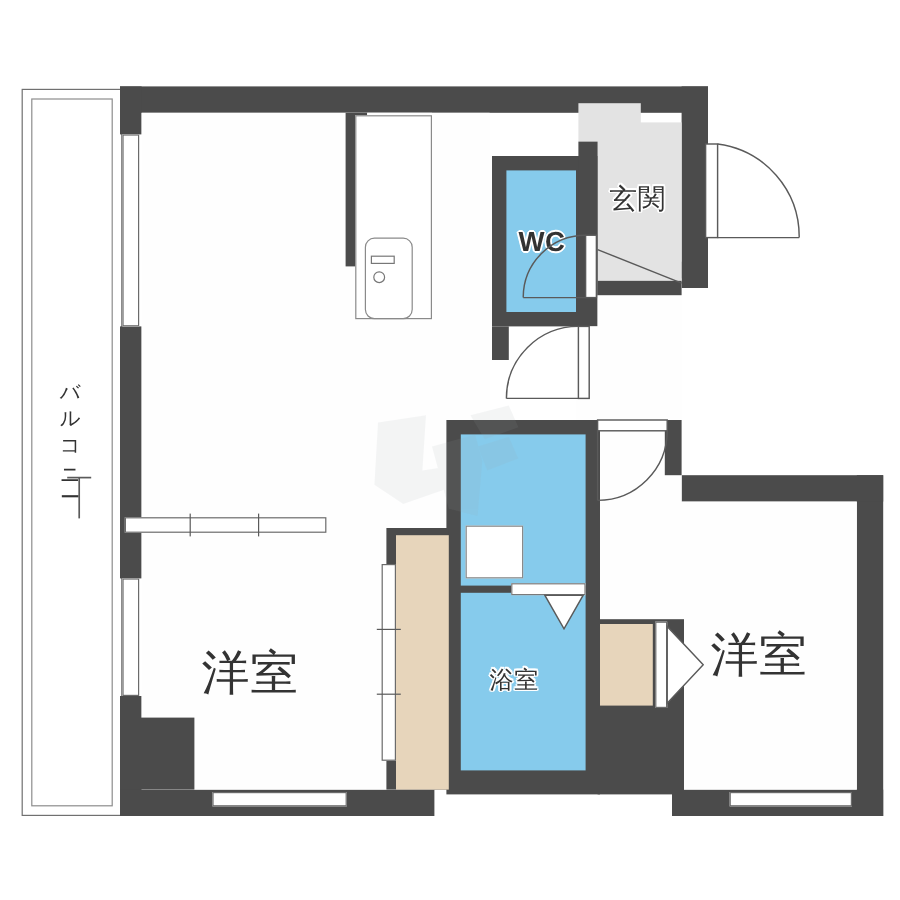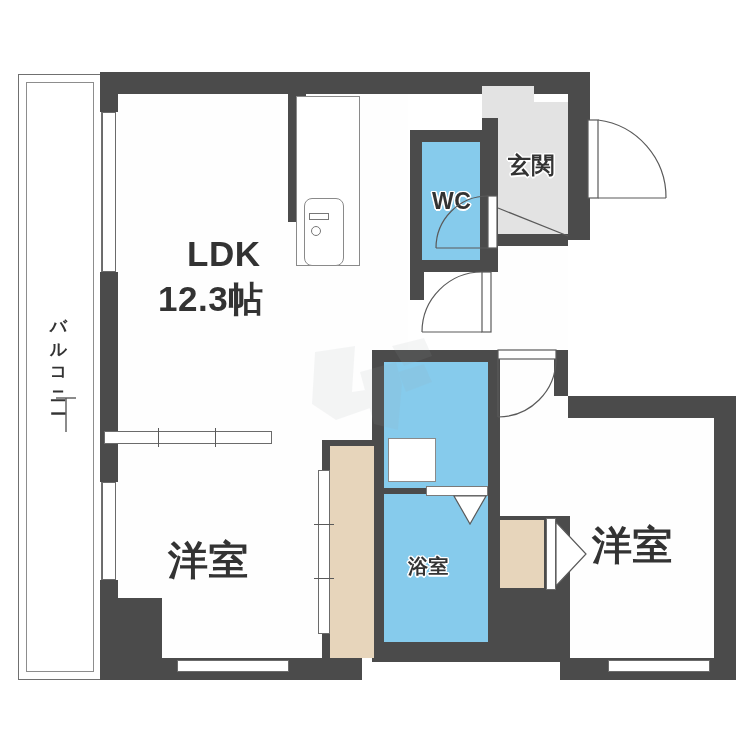--- a/index.html
+++ b/index.html
@@ -41,21 +41,21 @@
   
   .window {
     background: #ffffff;
     border: 1px solid #6b6b6b;
   }
 
   
   .label {
     position: absolute;
     color: #333333;
-    font-weight: 700;
+    font-weight: 400;
     white-space: nowrap;
     letter-spacing: 0.5px;
   }
   .label-ldk   { font-size: 35px; }
   .label-area  { font-size: 35px; }
   .label-room  { font-size: 40px; }
   .label-wc    { font-size: 23px; font-weight: 700; }
   .label-genkan{ font-size: 23px; }
   .label-bath  { font-size: 20px; }
   .label-balcony {
@@ -110,22 +110,20 @@
   <div class="abs window" style="left:608px; top:660px; width:102px; height:12px;"></div>
 
   <div class="abs wall" style="left:714px; top:396px; width:22px; height:284px;"></div>
   <div class="abs wall" style="left:568px; top:396px; width:168px; height:22px;"></div>
 
   <div class="abs floor" style="left:118px; top:94px; width:290px; height:346px;"></div>
 
   <div class="abs wall" style="left:288px; top:94px; width:18px; height:128px;"></div>
   <div class="abs floor" style="left:306px; top:94px; width:54px; height:112px;"></div>
 
-  <div class="label label-ldk" style="left:187px; top:234px;">LDK</div>
-  <div class="label label-area" style="left:158px; top:276px;">12.3帖</div>
 
   <div class="abs" style="left:296px; top:96px; width:64px; height:170px; background:#ffffff; border:1px solid #8a8a8a;"></div>
   <div class="abs" style="left:304px; top:198px; width:40px; height:68px; background:#ffffff; border:1px solid #8a8a8a; border-radius:8px;"></div>
   <div class="abs" style="left:309px; top:213px; width:20px; height:7px; background:#ffffff; border:1px solid #777;"></div>
   <div class="abs" style="left:311px; top:226px; width:10px; height:10px; border:1px solid #777; border-radius:50%;"></div>
 
   <div class="abs wall" style="left:410px; top:130px; width:88px; height:142px;"></div>
   <div class="abs wet" style="left:422px; top:142px; width:58px; height:118px;"></div>
   <div class="label label-wc halo" style="left:432px; top:188px;">WC</div>
 

